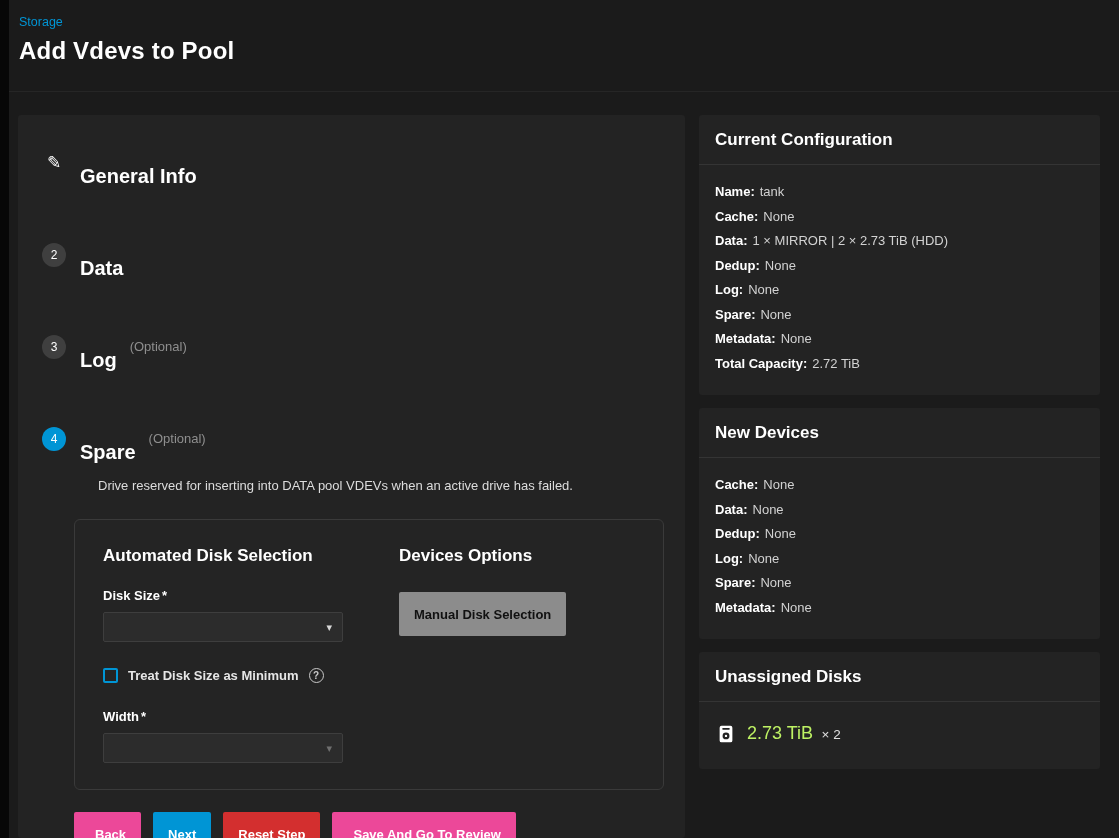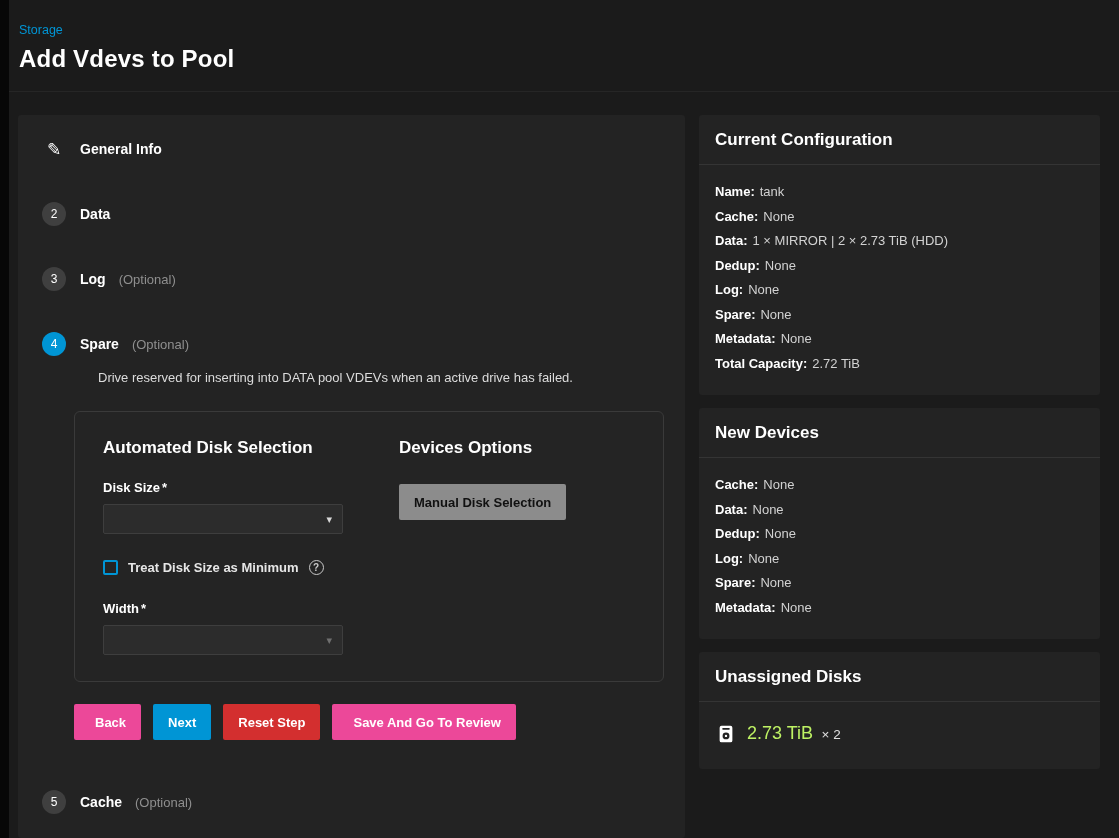--- a/index.html
+++ b/index.html
@@ -9,21 +9,21 @@
     font-family: "Liberation Sans", "DejaVu Sans", sans-serif;
     color: #e0e0e0;
     position: relative;
   }
   .nav-strip {
     position: absolute; left: 0; top: 0; width: 9px; height: 838px;
     background: #070707;
   }
   .page-header {
     position: absolute; left: 9px; top: 0; right: 0; height: 92px;
-    padding: 20px 0 0 10px;
+    padding: 12px 0 0 10px;
     border-bottom: 1px solid #262626;
   }
   .breadcrumb {
     color: #0095d5; font-size: 12.5px; text-decoration: none; cursor: pointer;
     display: inline-block; margin-bottom: 8px;
   }
   .page-title { color: #ffffff; font-size: 24px; font-weight: 700; letter-spacing: .2px; }
 
   
   .wizard-card {
@@ -31,21 +31,21 @@
     background: #232323; border-radius: 3px; padding: 22px 24px; overflow: hidden;
   }
   .step-row { display: flex; align-items: center; gap: 8px; margin-bottom: 41px; cursor: pointer; }
   .step-icon {
     width: 24px; height: 24px; border-radius: 50%; background: #3f3f3f;
     color: #fff; font-size: 12px; display: flex; align-items: center; justify-content: center;
     flex: 0 0 24px;
   }
   .step-icon.active { background: #0095d5; }
   .step-icon.edit { background: transparent; font-size: 17px; color: #ffffff; }
-  .step-label { color: #ffffff; font-size: 14px; font-weight: 700; margin-left: 6px; }
+  .step-label { color: #ffffff; font-size: 20px; font-weight: 700; margin-left: 6px; margin-top: 28px; }
   .step-optional { color: #8f8f8f; font-size: 13px; font-weight: 400; margin-left: 5px; }
   .step-desc { color: #dcdcdc; font-size: 13px; margin-bottom: 26px; }
 
   .selection-box {
     margin-left: 32px; width: 590px; border: 1px solid #3a3a3a; border-radius: 6px;
     padding: 26px 28px; display: flex; background: #242424;
   }
   .col-left { width: 268px; flex: 0 0 268px; }
   .col-right { margin-left: 28px; flex: 1; }
   .box-h { color: #ffffff; font-size: 17px; font-weight: 700; }
@@ -65,21 +65,21 @@
     background: transparent; cursor: pointer; flex: 0 0 15px;
   }
   .checkbox-label { font-size: 13px; color: #e6e6e6; font-weight: bold; }
   .help-icon {
     width: 15px; height: 15px; border: 1px solid #c9c9c9; border-radius: 50%;
     color: #c9c9c9; font-size: 10px; font-weight: 700; display: flex;
     align-items: center; justify-content: center; cursor: pointer; flex: 0 0 15px;
   }
   .adv-desc { margin-top: 16px; font-size: 13.5px; line-height: 21px; color: #e2e2e2; width: 240px; }
   .btn {
-    display: inline-block; border: none; border-radius: 2px; height: 36px;
+    display: inline-block; border: none; border-radius: 2px; height: 44px;
     padding: 0 15px; font-size: 13px; font-weight: 700; cursor: pointer;
     font-family: "Liberation Sans", "DejaVu Sans", sans-serif;
   }
   .btn-gray { background: #ec4899; color: #ffffff; padding-left: 21px; }
   .btn-blue { background: #0095d5; color: #ffffff; }
   .btn-red  { background: #d32f2f; color: #ffffff; }
   .btn-manual { margin-top: 26px; background: #8c8c8c; color: #111111; }
   .btn-row { margin-left: 32px; margin-top: 22px; display: flex; gap: 12px; }
   .step-last { margin-top: 50px; margin-bottom: 0; }
 

